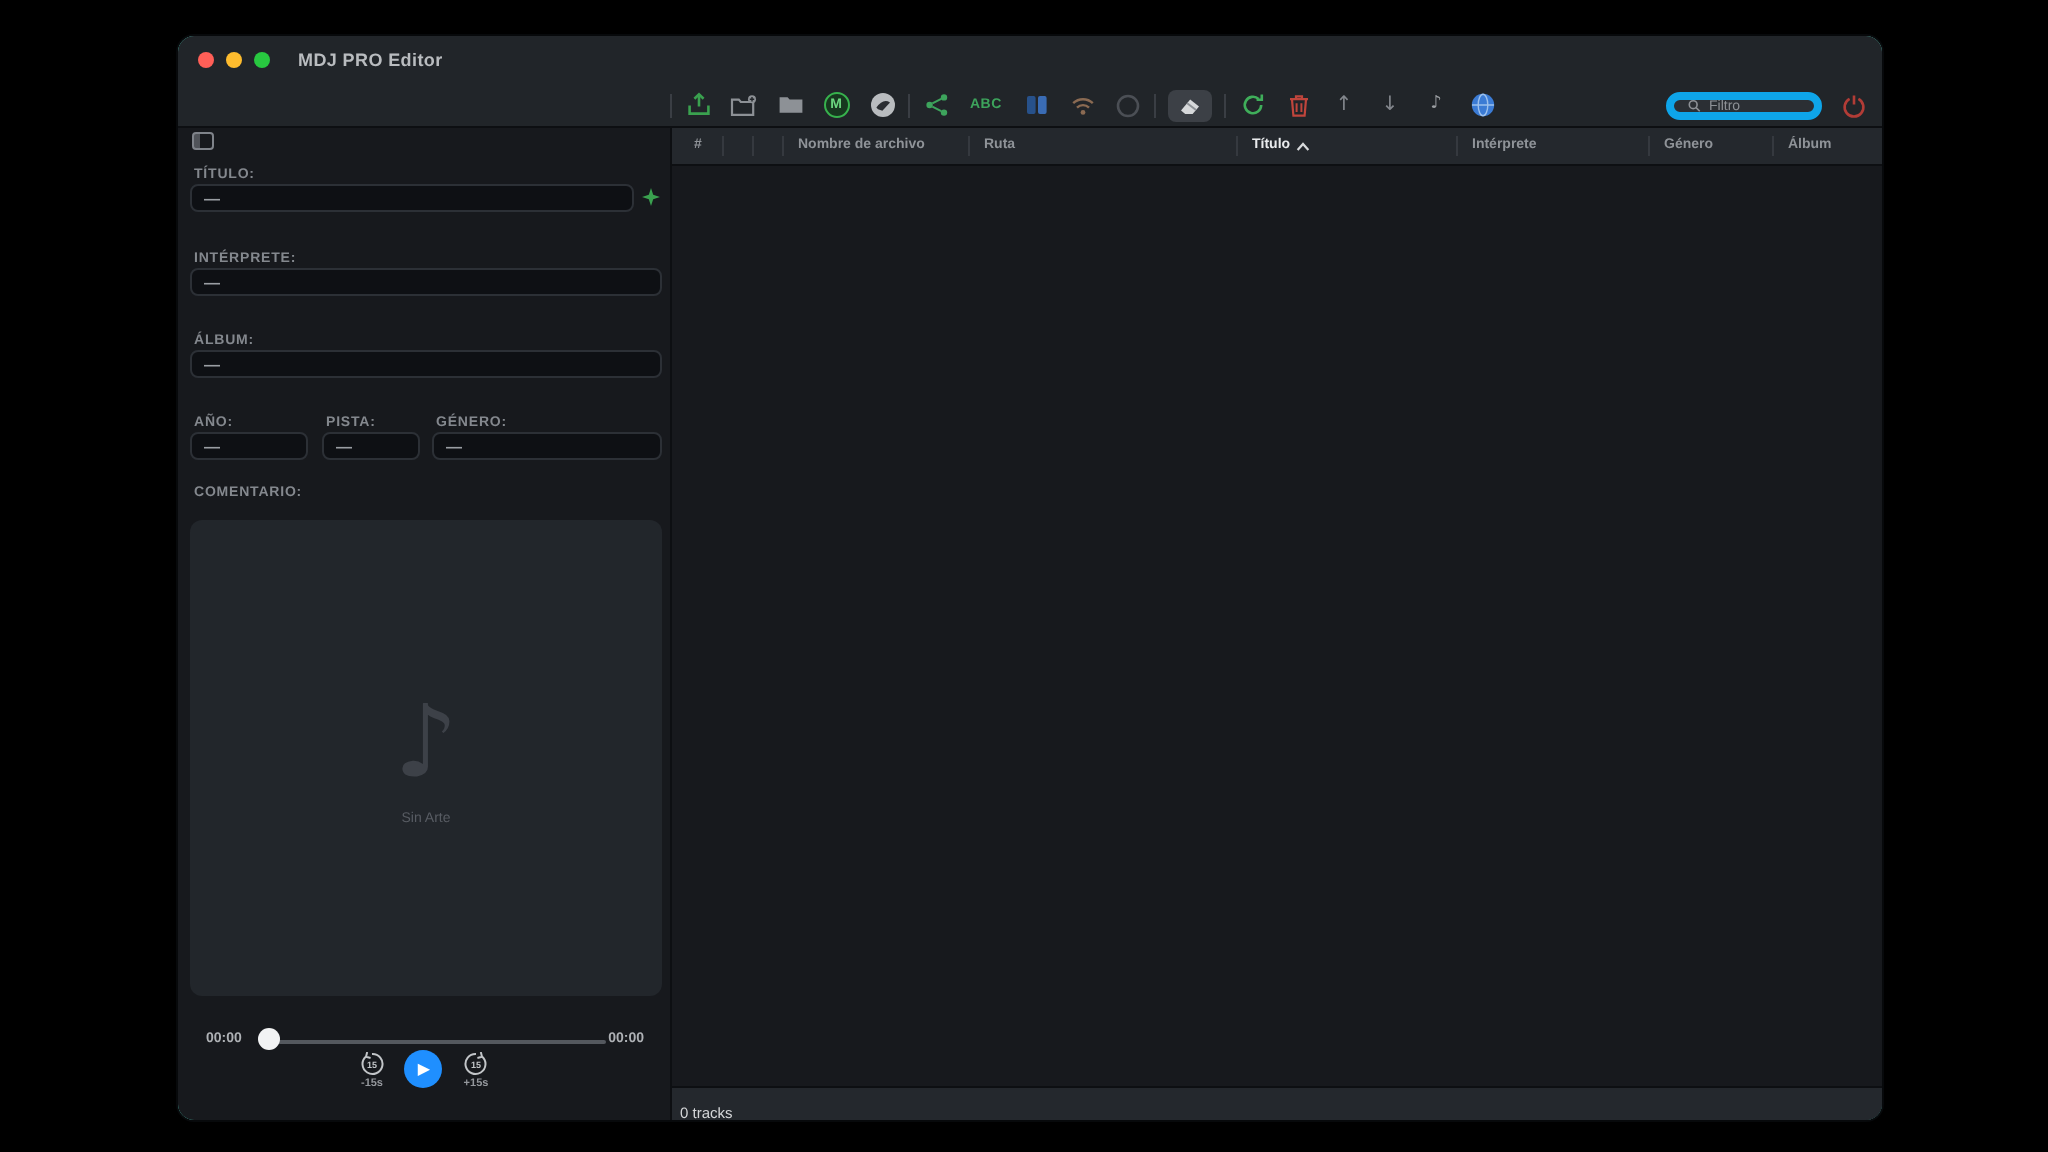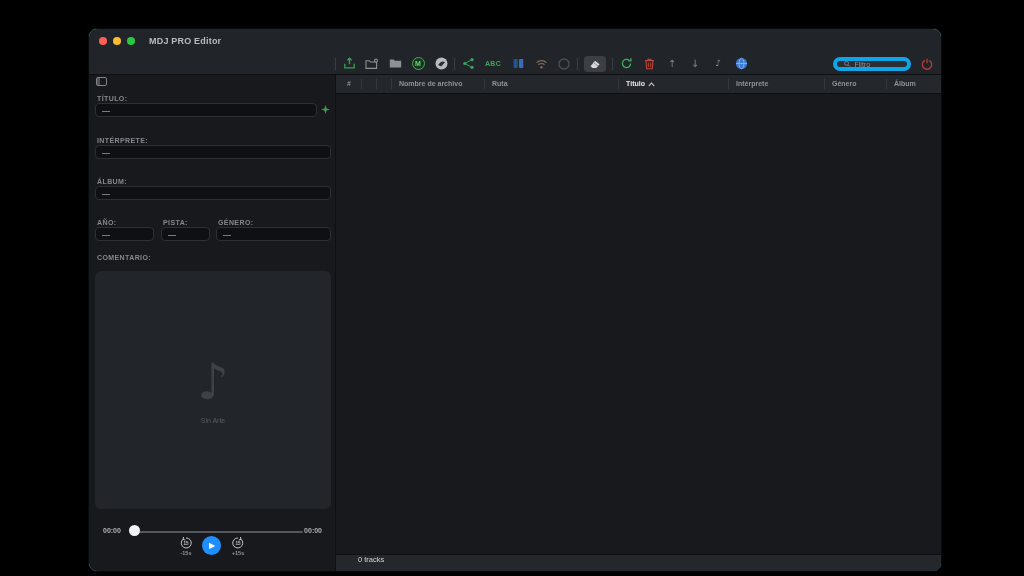--- a/index.html
+++ b/index.html
@@ -1,18 +1,18 @@
 <!DOCTYPE html>
 <html><head>
 <meta charset="utf-8">
 <style>
   html,body{margin:0;padding:0;background:#000;}
   .app{position:relative;width:1024px;height:576px;background:#000;overflow:hidden;
        font-family:"Liberation Sans","DejaVu Sans",sans-serif;-webkit-font-smoothing:antialiased;}
-  .window{position:absolute;left:88px;top:28px;width:854px;height:544px;background:#5eead4;
+  .window{position:absolute;left:88px;top:17px;width:854px;height:544px;background:#5eead4;
           border-radius:9px;overflow:hidden;border:1px solid #07090b;box-sizing:border-box;}
   
   .titlebar{height:24px;display:flex;align-items:center;background:#212529;}
   .lights{display:flex;gap:6px;margin-left:10px;}
   .light{width:8px;height:8px;border-radius:50%;display:block;border:none;padding:0;}
   .light.red{background:#ff5f57;} .light.yellow{background:#febc2e;} .light.green{background:#28c840;}
   .win-title{font-size:9px;font-weight:700;color:#b9bcbf;margin-left:14px;letter-spacing:.2px;}
   
   .toolbar{height:22px;display:flex;align-items:center;background:#212529;position:relative;
            padding-left:240px;border-bottom:1px solid #0d0f12;box-sizing:border-box;}
@@ -59,22 +59,22 @@
   .playbtn span{color:#fff;font-size:8px;line-height:1;margin-left:1px;font-family:"DejaVu Sans",sans-serif;}
   
   .table-area{flex:1;display:flex;flex-direction:column;background:#17191d;min-width:0;}
   .thead{height:18px;background:#24282d;border-bottom:1px solid #0d0f12;display:flex;align-items:center;
          font-size:7px;font-weight:700;color:#8f9398;flex:none;}
   .th{height:10px;line-height:10px;padding-left:7px;border-left:1px solid #35393f;box-sizing:border-box;
       white-space:nowrap;overflow:hidden;}
   .th:first-child{border-left:none;padding-left:11px;}
   .th.sorted{color:#e9ebed;display:flex;align-items:center;gap:3px;}
   .tbody{flex:1;}
-  .statusbar{height:17px;background:#24282d;border-top:1px solid #0d0f12;display:flex;align-items:flex-start;
-             padding-left:22px;font-size:7.5px;color:#d5d7d9;flex:none;}
+  .statusbar{height:17px;background:#24282d;border-top:1px solid #0d0f12;display:flex;align-items:flex-end;
+             padding-left:4px;font-size:7.5px;color:#d5d7d9;flex:none;}
   .toggle{position:absolute;left:7px;top:2px;background:none;border:none;padding:0;display:flex;}
 </style>
 </head>
 <body>
 
 <div class="app">
   <div class="window">
 
     <div class="titlebar">
       <div class="lights">

